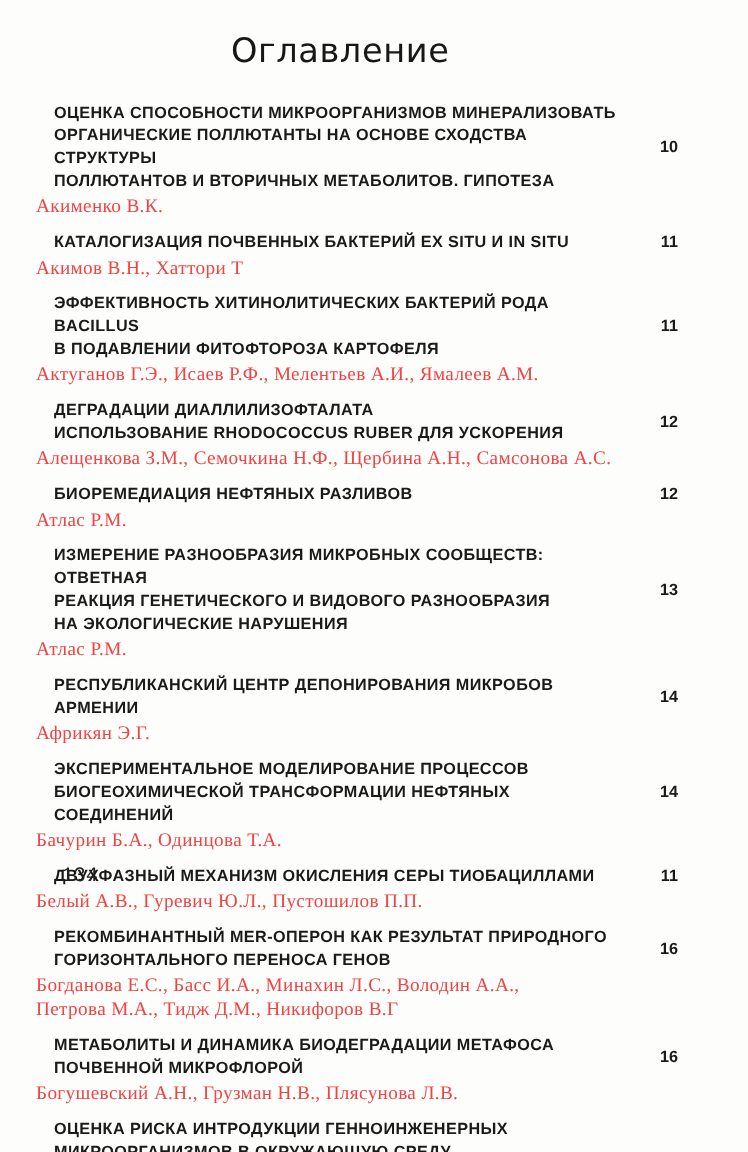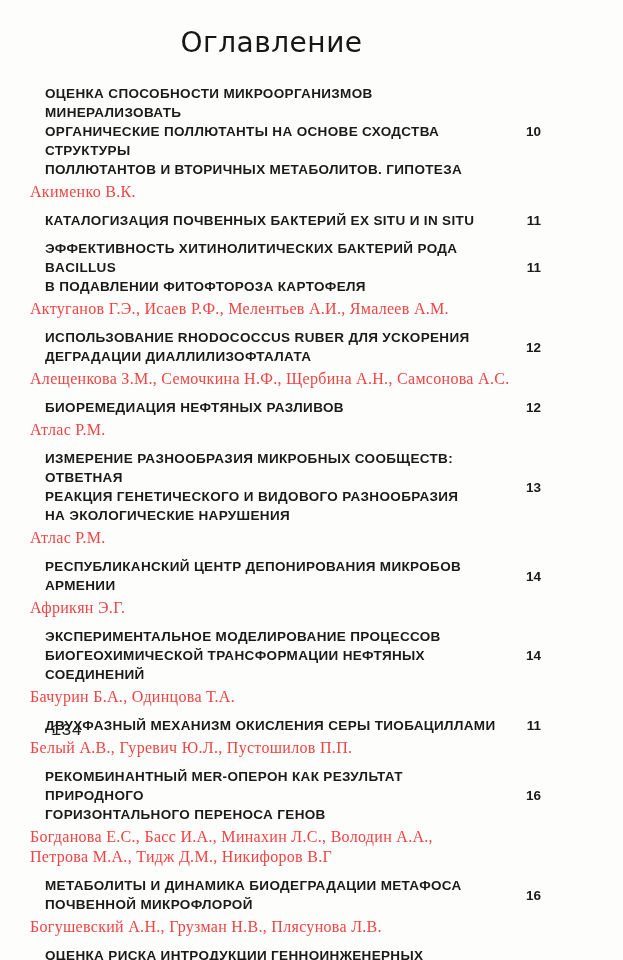--- a/index.html
+++ b/index.html
@@ -12,21 +12,21 @@
     background: #fdfdfc;
     color: #1b1b1b;
     font-family: "Liberation Sans", sans-serif;
     overflow: hidden;
     position: relative;
   }
   .page {
     box-sizing: border-box;
     width: 623px;
     height: 772px;
-    padding: 24px 82px 0 30px;
+    padding: 24px 58px 0 30px;
     position: relative;
   }
   .heading {
     font-family: "DejaVu Sans", "Liberation Sans", sans-serif;
     font-weight: 400;
     font-size: 28px;
     line-height: 34px;
     letter-spacing: 0.5px;
     text-align: center;
     color: #171717;
@@ -99,38 +99,41 @@
           <div>Акименко В.К.</div>
         </div>
       </div>
       <div class="entry">
         <div class="title-row">
           <div class="title">
             <div>КАТАЛОГИЗАЦИЯ ПОЧВЕННЫХ БАКТЕРИЙ EX SITU И IN SITU</div>
           </div>
           <div class="pagenum">11</div>
         </div>
+        <div class="authors">
+          <div>Акимов В.Н., Хаттори Т</div>
+        </div>
       </div>
       <div class="entry">
         <div class="title-row">
           <div class="title">
             <div>ЭФФЕКТИВНОСТЬ ХИТИНОЛИТИЧЕСКИХ БАКТЕРИЙ РОДА BACILLUS</div>
             <div>В ПОДАВЛЕНИИ ФИТОФТОРОЗА КАРТОФЕЛЯ</div>
           </div>
           <div class="pagenum">11</div>
         </div>
         <div class="authors">
           <div>Актуганов Г.Э., Исаев Р.Ф., Мелентьев А.И., Ямалеев А.М.</div>
         </div>
       </div>
       <div class="entry">
         <div class="title-row">
           <div class="title">
+            <div>ДЕГРАДАЦИИ ДИАЛЛИЛИЗОФТАЛАТА</div>
             <div>ИСПОЛЬЗОВАНИЕ RHODOCOCCUS RUBER ДЛЯ УСКОРЕНИЯ</div>
-            <div>ДЕГРАДАЦИИ ДИАЛЛИЛИЗОФТАЛАТА</div>
           </div>
           <div class="pagenum">12</div>
         </div>
         <div class="authors">
           <div>Алещенкова З.М., Семочкина Н.Ф., Щербина А.Н., Самсонова А.С.</div>
         </div>
       </div>
       <div class="entry">
         <div class="title-row">
           <div class="title">

